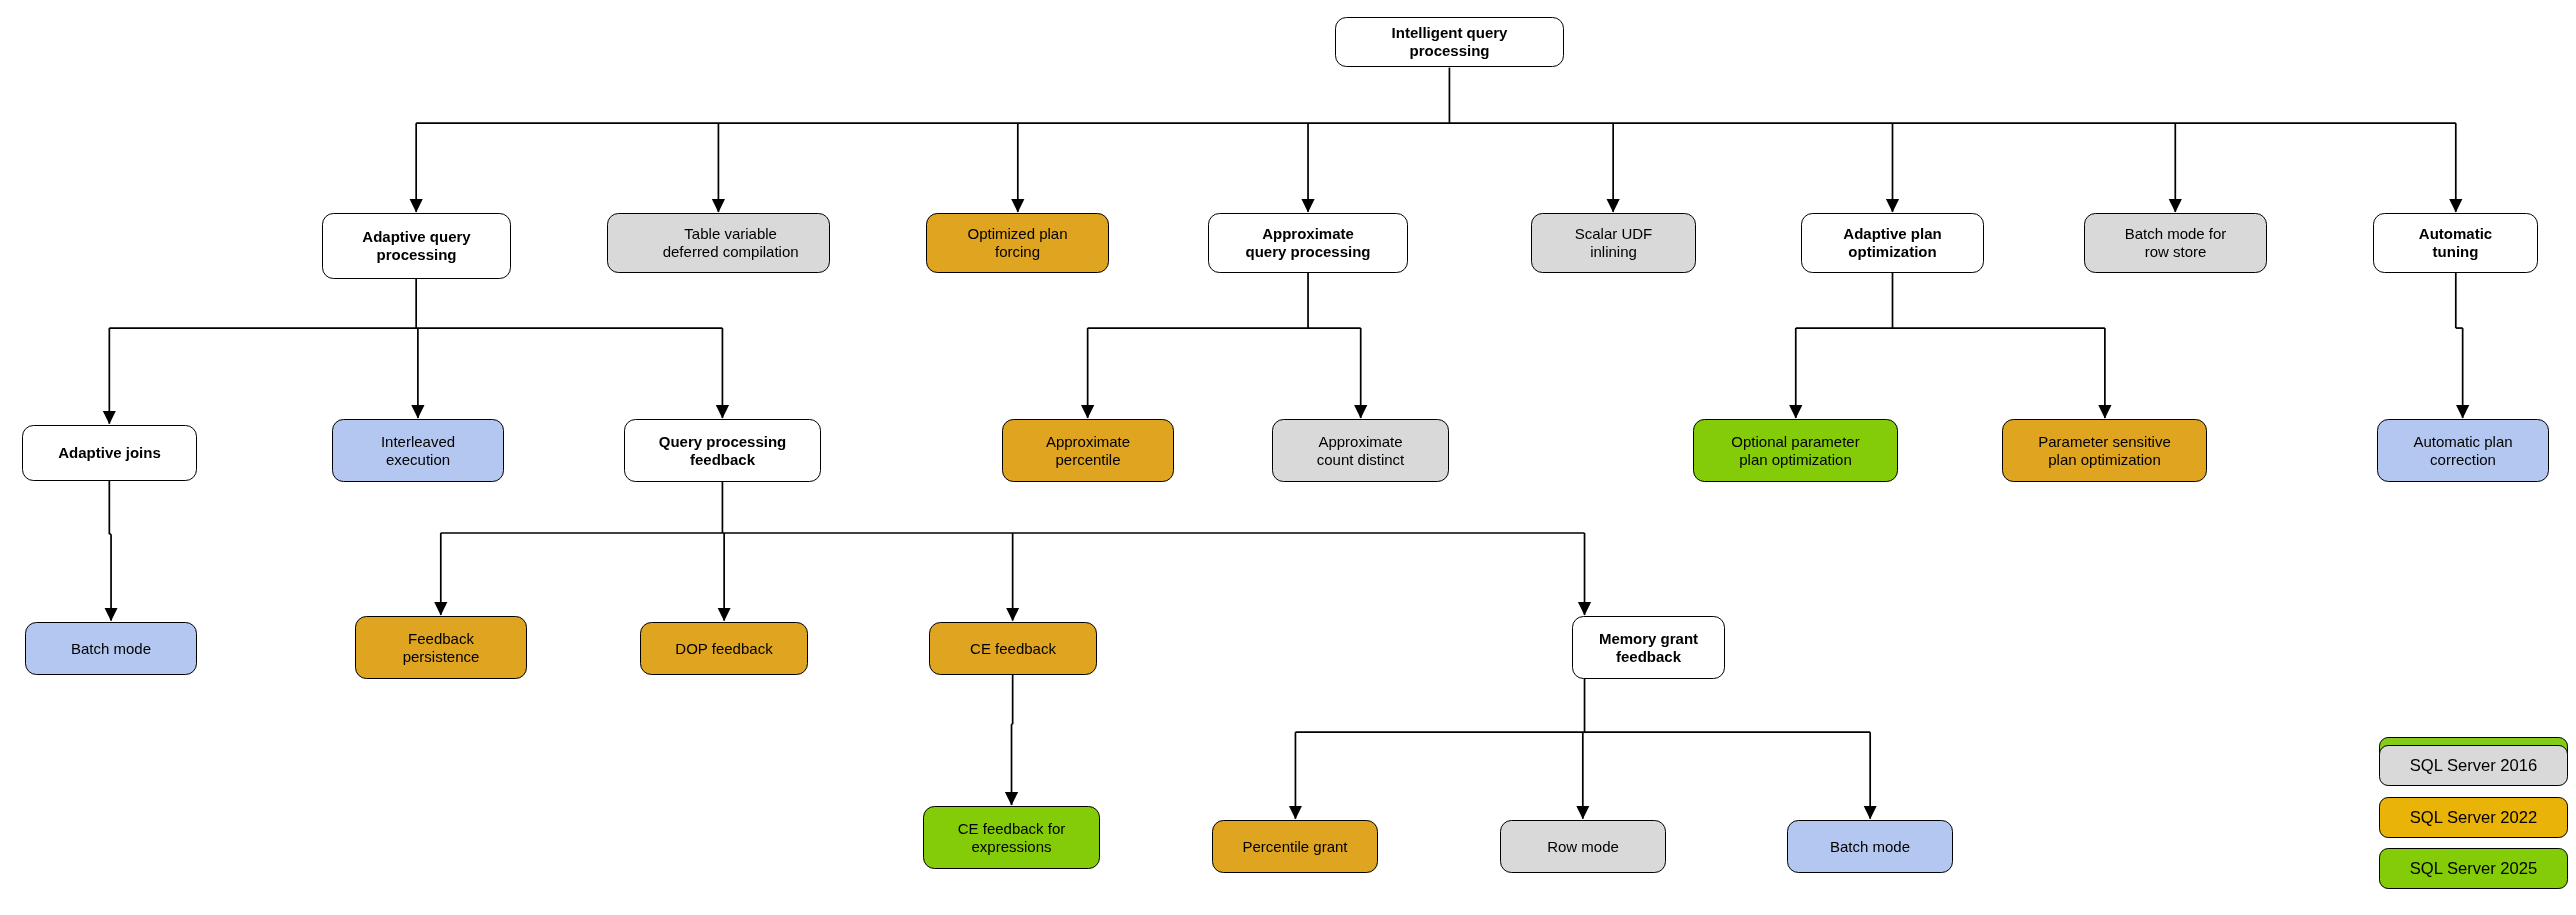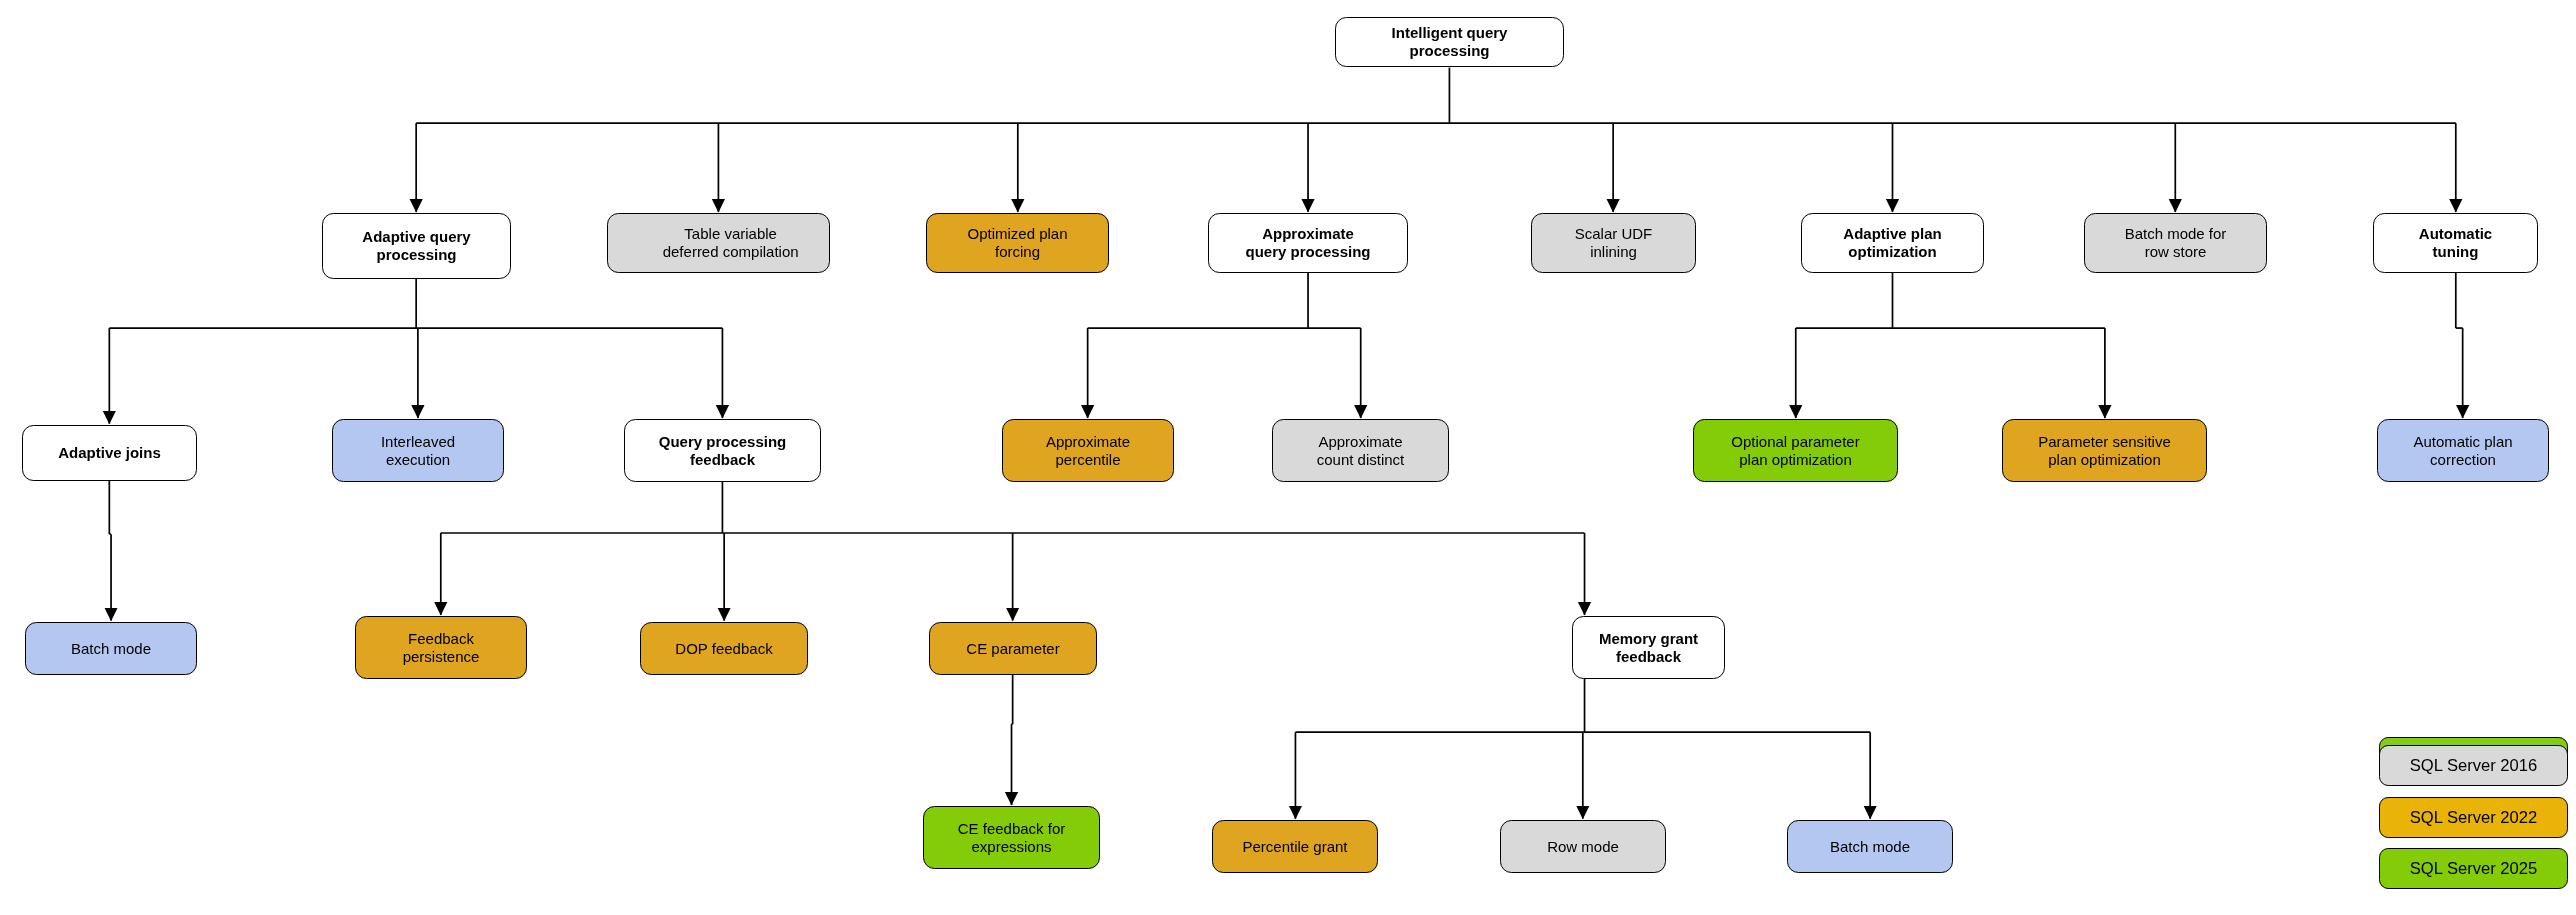--- a/index.html
+++ b/index.html
@@ -147,21 +147,21 @@
       <div class="node green" style="left: 1693px; top: 419px; width: 205px; height: 63px;">Optional parameter
 plan optimization</div>
       <div class="node gold" style="left: 2002px; top: 419px; width: 205px; height: 63px;">Parameter sensitive
 plan optimization</div>
       <div class="node blue" style="left: 2377px; top: 419px; width: 172px; height: 63px;">Automatic plan
 correction</div>
       <div class="node blue" style="left: 25px; top: 622px; width: 172px; height: 53px;">Batch mode</div>
       <div class="node gold" style="left: 355px; top: 616px; width: 172px; height: 63px;">Feedback
 persistence</div>
       <div class="node gold" style="left: 640px; top: 622px; width: 168px; height: 53px;">DOP feedback</div>
-      <div class="node gold" style="left: 929px; top: 622px; width: 168px; height: 53px;">CE parameter</div>
+      <div class="node gold" style="left: 929px; top: 622px; width: 168px; height: 53px;">CE feedback</div>
       <div class="node white" style="left: 1572px; top: 616px; width: 153px; height: 63px;">Memory grant
 feedback</div>
       <div class="node green" style="left: 923px; top: 806px; width: 177px; height: 63px;">CE feedback for
 expressions</div>
       <div class="node gold" style="left: 1212px; top: 820px; width: 166px; height: 53px;">Percentile grant</div>
       <div class="node gray" style="left: 1500px; top: 820px; width: 166px; height: 53px;">Row mode</div>
       <div class="node blue" style="left: 1787px; top: 820px; width: 166px; height: 53px;">Batch mode</div>
     </div>
   <div id="legend-layer">
       <div class="legend-box blue" style="left: 2379px; top: 694px; width: 189px; height: 41px;">SQL Server 2017</div>

